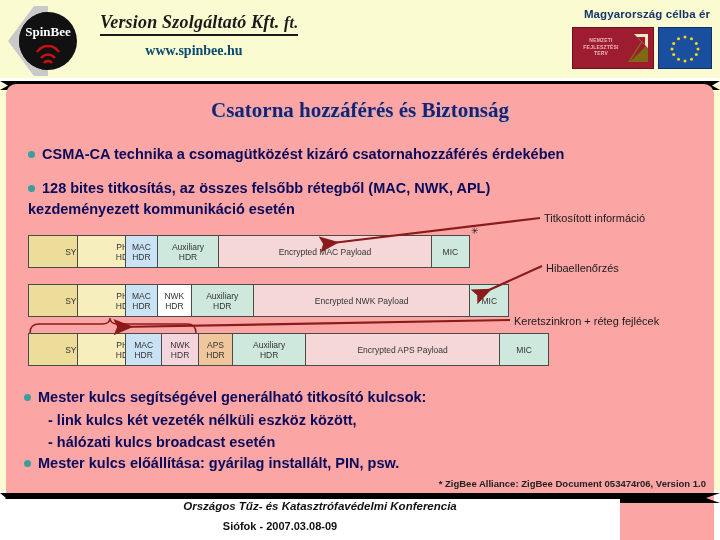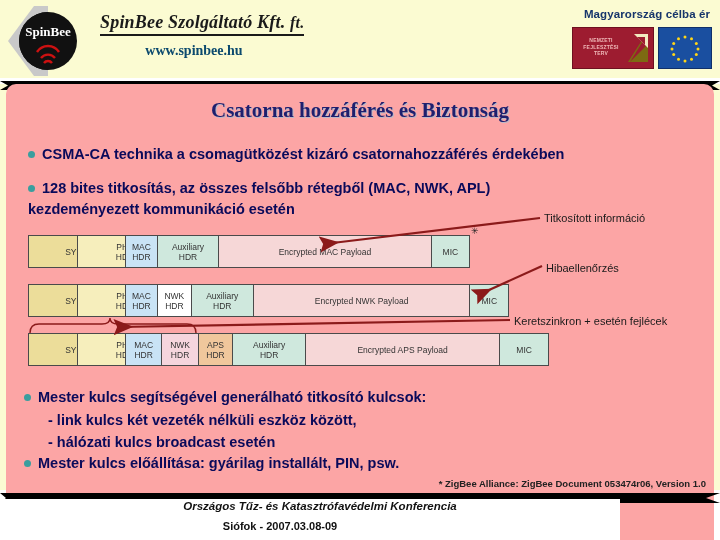--- a/index.html
+++ b/index.html
@@ -177,21 +177,21 @@
         <text x="40" y="32" font-family="Liberation Serif, serif" font-size="13" font-weight="bold" fill="#ffffff" text-anchor="middle">SpinBee</text>
         <g stroke="#cc1111" fill="none" stroke-width="2.4">
           <path d="M29 48 A13 13 0 0 1 51 48"></path>
           <path d="M33 54 A9 9 0 0 1 47 54"></path>
           <path d="M36 59 A5 5 0 0 1 44 59"></path>
         </g>
       </svg>
     </div>
 
     <div class="company-name">
-      <span>SpinBee Szolgáltató Kft.</span>
+      <span>Version Szolgáltató Kft.</span>
       <span class="suffix">ft.</span>
     </div>
 
     <div class="company-url">www.spinbee.hu</div>
 
     <div class="slogan">Magyarország célba ér</div>
 
     <div class="nft-logo">
       <div class="nft-text">NEMZETI
 FEJLESZTÉSI
@@ -300,21 +300,21 @@
 
       <path d="M504,236 L112,243" stroke="#8b1a1a" stroke-width="2.2" fill="none" marker-end="url(#ah)"></path>
 
       <path d="M24,249 Q24,240 33,240 L96,240 Q104,240 104,234 Q104,240 112,240 L181,240 Q190,240 190,249" stroke="#8b1a1a" stroke-width="1.4" fill="none"></path>
     </svg>
 
     <div class="star">✳</div>
 
     <div class="anno anno1">Titkosított információ</div>
     <div class="anno anno2">Hibaellenőrzés</div>
-    <div class="anno anno3">Keretszinkron + esetén fejlécek</div>
+    <div class="anno anno3">Keretszinkron + réteg fejlécek</div>
 
     <div class="bullet-row b3">
       <span class="bullet-dot"></span><span>Mester kulcs segítségével generálható titkosító kulcsok:</span>
     </div>
     <div class="bullet-row b3b">
       <span class="sub-text">- hálózati kulcs broadcast esetén</span>
     </div>
     <div class="bullet-row b3a">
       <span class="sub-text">- link kulcs két vezeték nélküli eszköz között,</span>
     </div>

